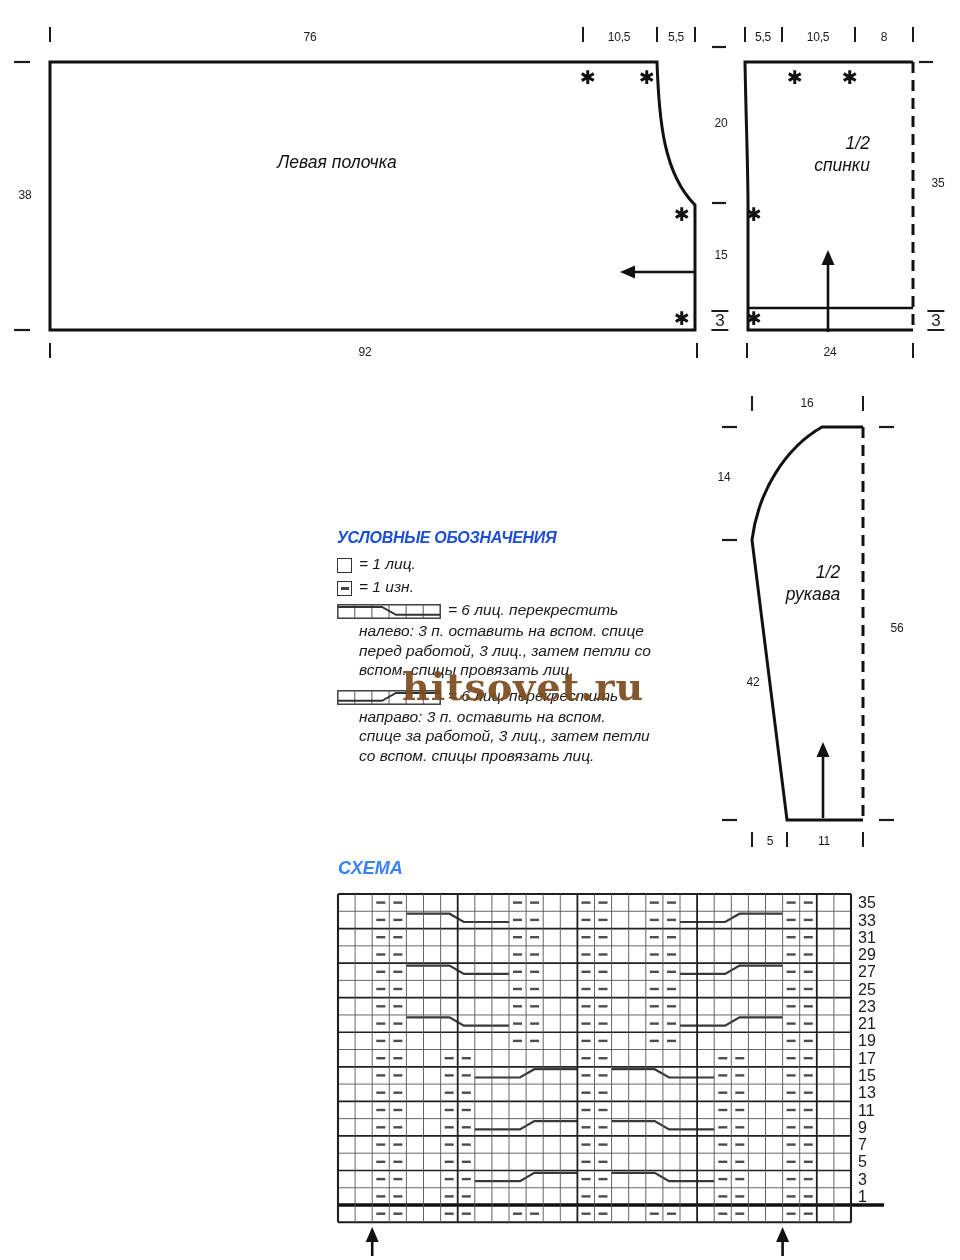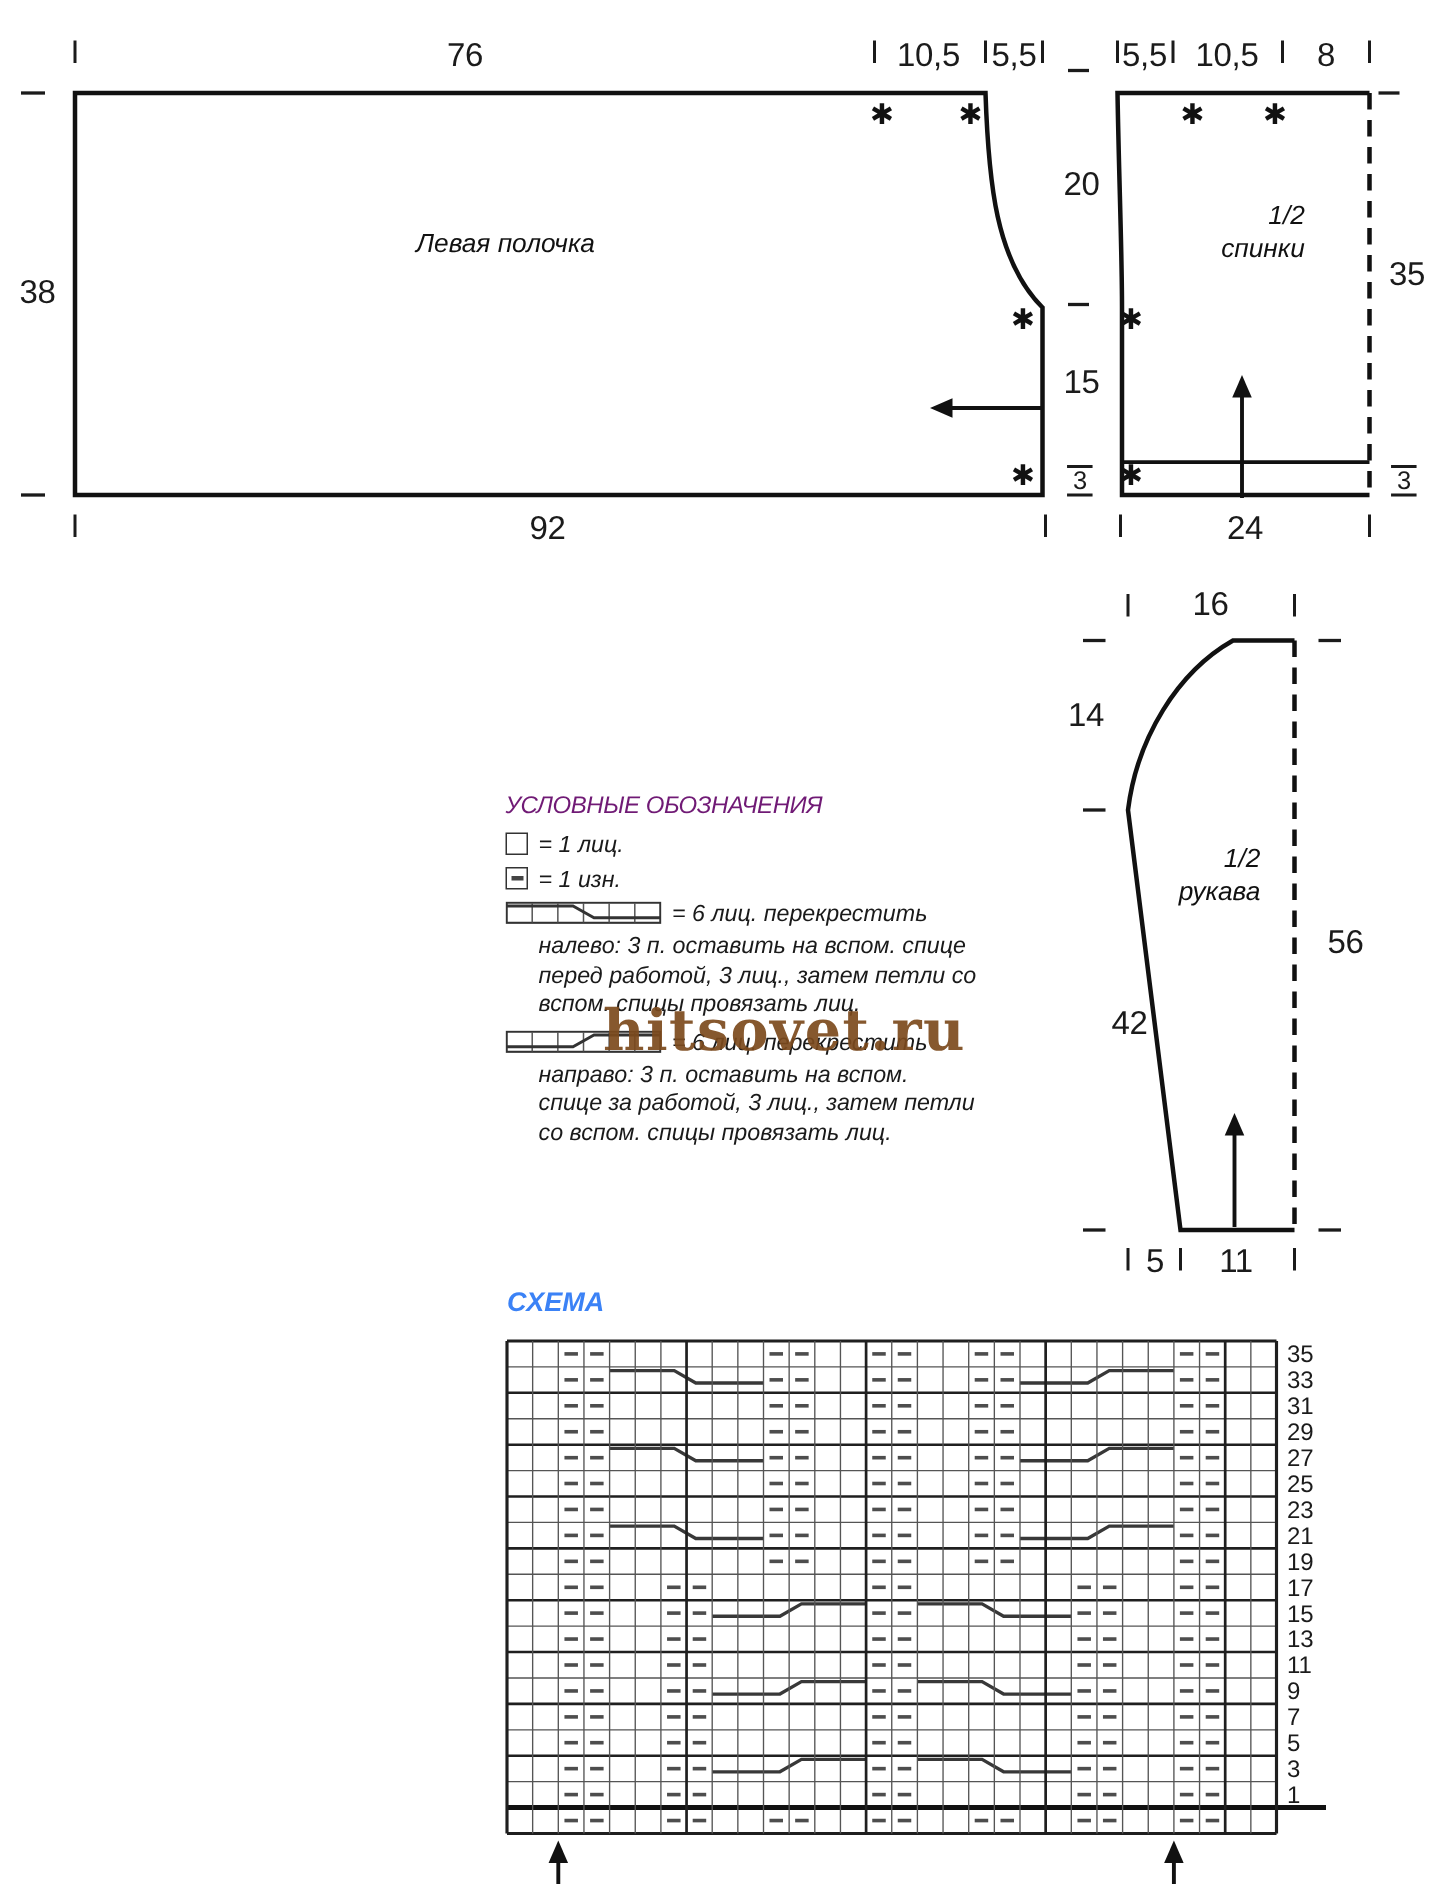--- a/index.html
+++ b/index.html
@@ -1,26 +1,26 @@
 <!DOCTYPE html>
 <html><head>
 <meta charset="utf-8">
 <style>
   *{margin:0;padding:0;box-sizing:border-box}
   html,body{background:#fff}
   body{width:960px;height:1260px;position:relative;font-family:"Liberation Sans",sans-serif;color:#1a1a1a;overflow:hidden}
   svg.overlay{position:absolute;left:0;top:0}
-  .dim{position:absolute;font-size:22px;color:#1b1b1b;transform:translateX(-50%);white-space:nowrap;letter-spacing:-.2px;line-height:20px}
+  .dim{position:absolute;font-size:12px;color:#1b1b1b;transform:translateX(-50%);white-space:nowrap;letter-spacing:-.2px;line-height:20px}
   .banded{border-top:2px solid #1b1b1b;border-bottom:2px solid #1b1b1b;padding:0 4px;line-height:17px;font-size:17px}
   .label-it{position:absolute;font-style:italic;font-size:17.5px;transform:translateX(-50%);text-align:right;white-space:nowrap;line-height:22px;color:#111}
   .star{position:absolute;font-family:"DejaVu Sans",sans-serif;font-size:19px;color:#111;transform:translate(-50%,-50%);line-height:19px}
   .watermark{position:absolute;left:378px;top:664px;font-family:"DejaVu Serif",serif;font-weight:bold;font-size:38px;letter-spacing:1px;opacity:.92}
   .legend{position:absolute;left:337px;top:529px;width:345px}
-  .legend-title{font-weight:normal;font-style:italic;font-size:16px;letter-spacing:-.3px;margin-bottom:8px;color:#701a75}
-  .lrow{display:flex;align-items:flex-start;margin-bottom:5px}
+  .legend-title{font-weight:bold;font-style:italic;font-size:16px;letter-spacing:-.3px;margin-bottom:8px;color:#1d4ed8}
+  .lrow{display:flex;align-items:flex-end;margin-bottom:5px}
   .cell{width:15px;height:15px;border:1.6px solid #333;display:inline-flex;align-items:center;justify-content:center;flex:0 0 auto;background:#fff}
   .pdash{width:8px;height:2.2px;background:#444}
   .ltxt{font-style:italic;font-size:15.5px;white-space:nowrap;margin-left:7px}
   .lpara{font-style:italic;font-size:15.5px;line-height:19.5px;margin-left:22px;white-space:nowrap}
   .cable-sym{flex:0 0 auto}
   .mb2{margin-bottom:2px}
   .chart-title{position:absolute;left:338px;top:858px;font-weight:bold;font-style:italic;font-size:18px;color:#3b82f6}
 </style>
 </head>
 <body>

